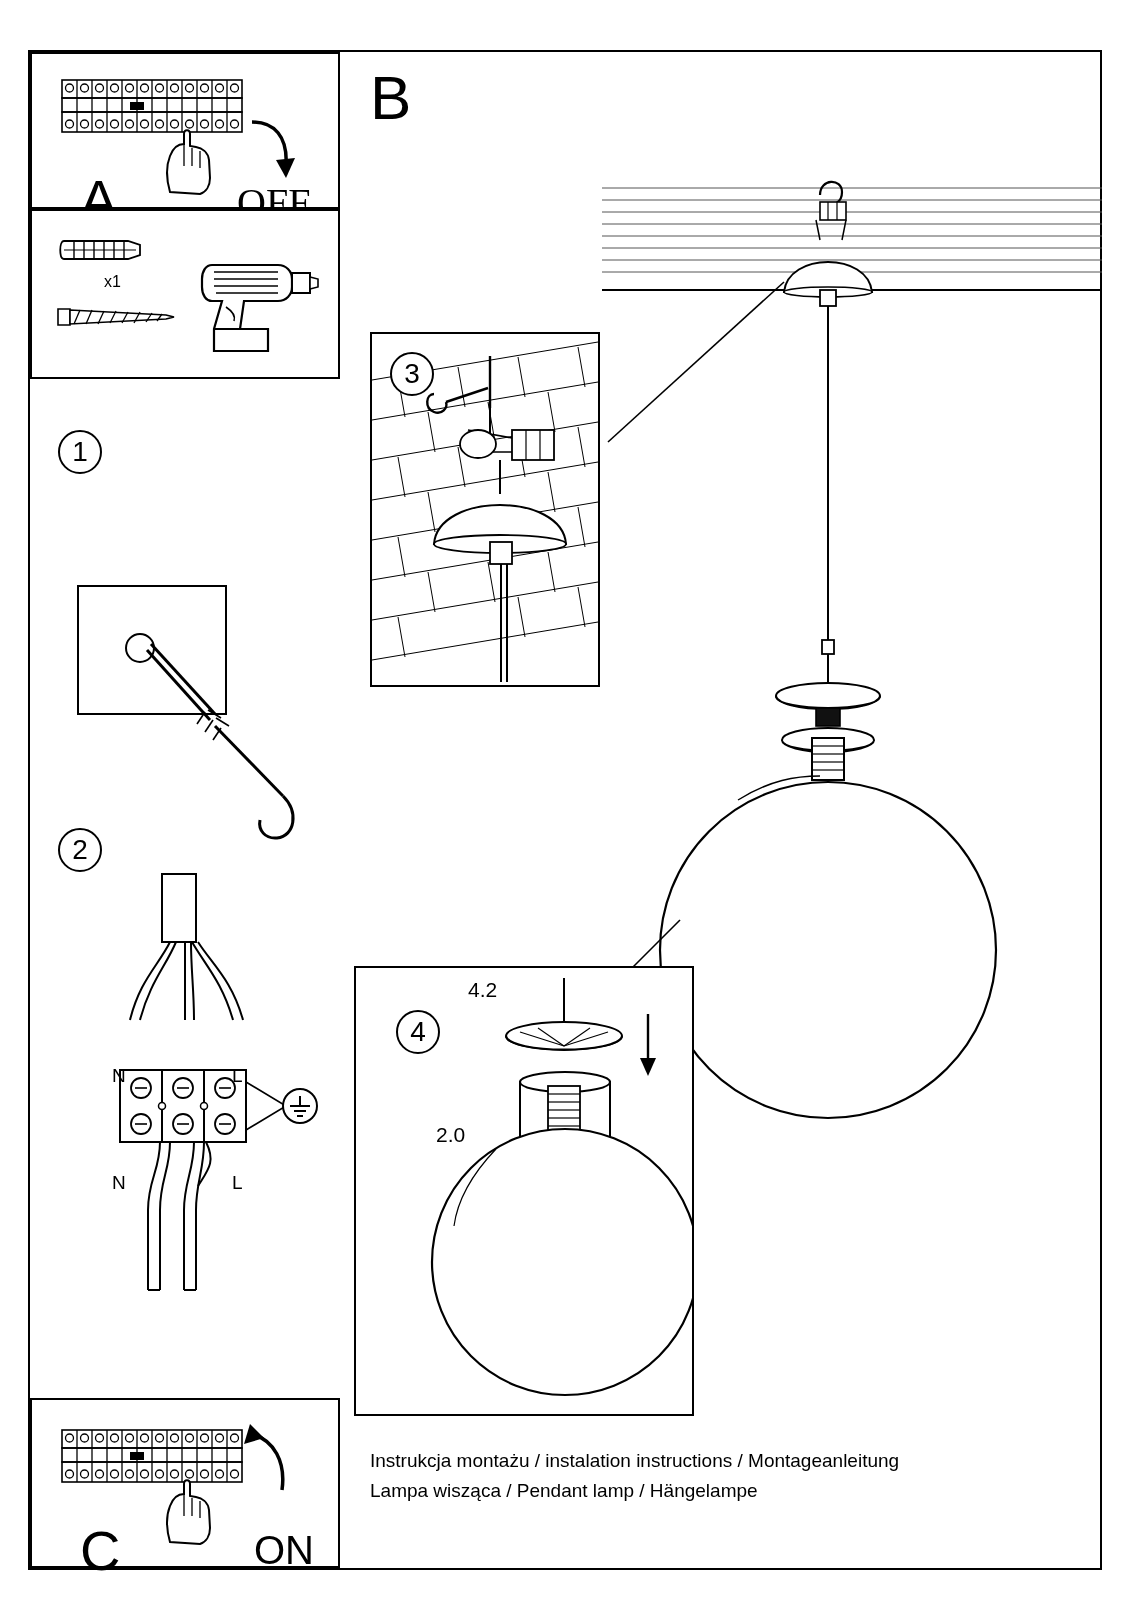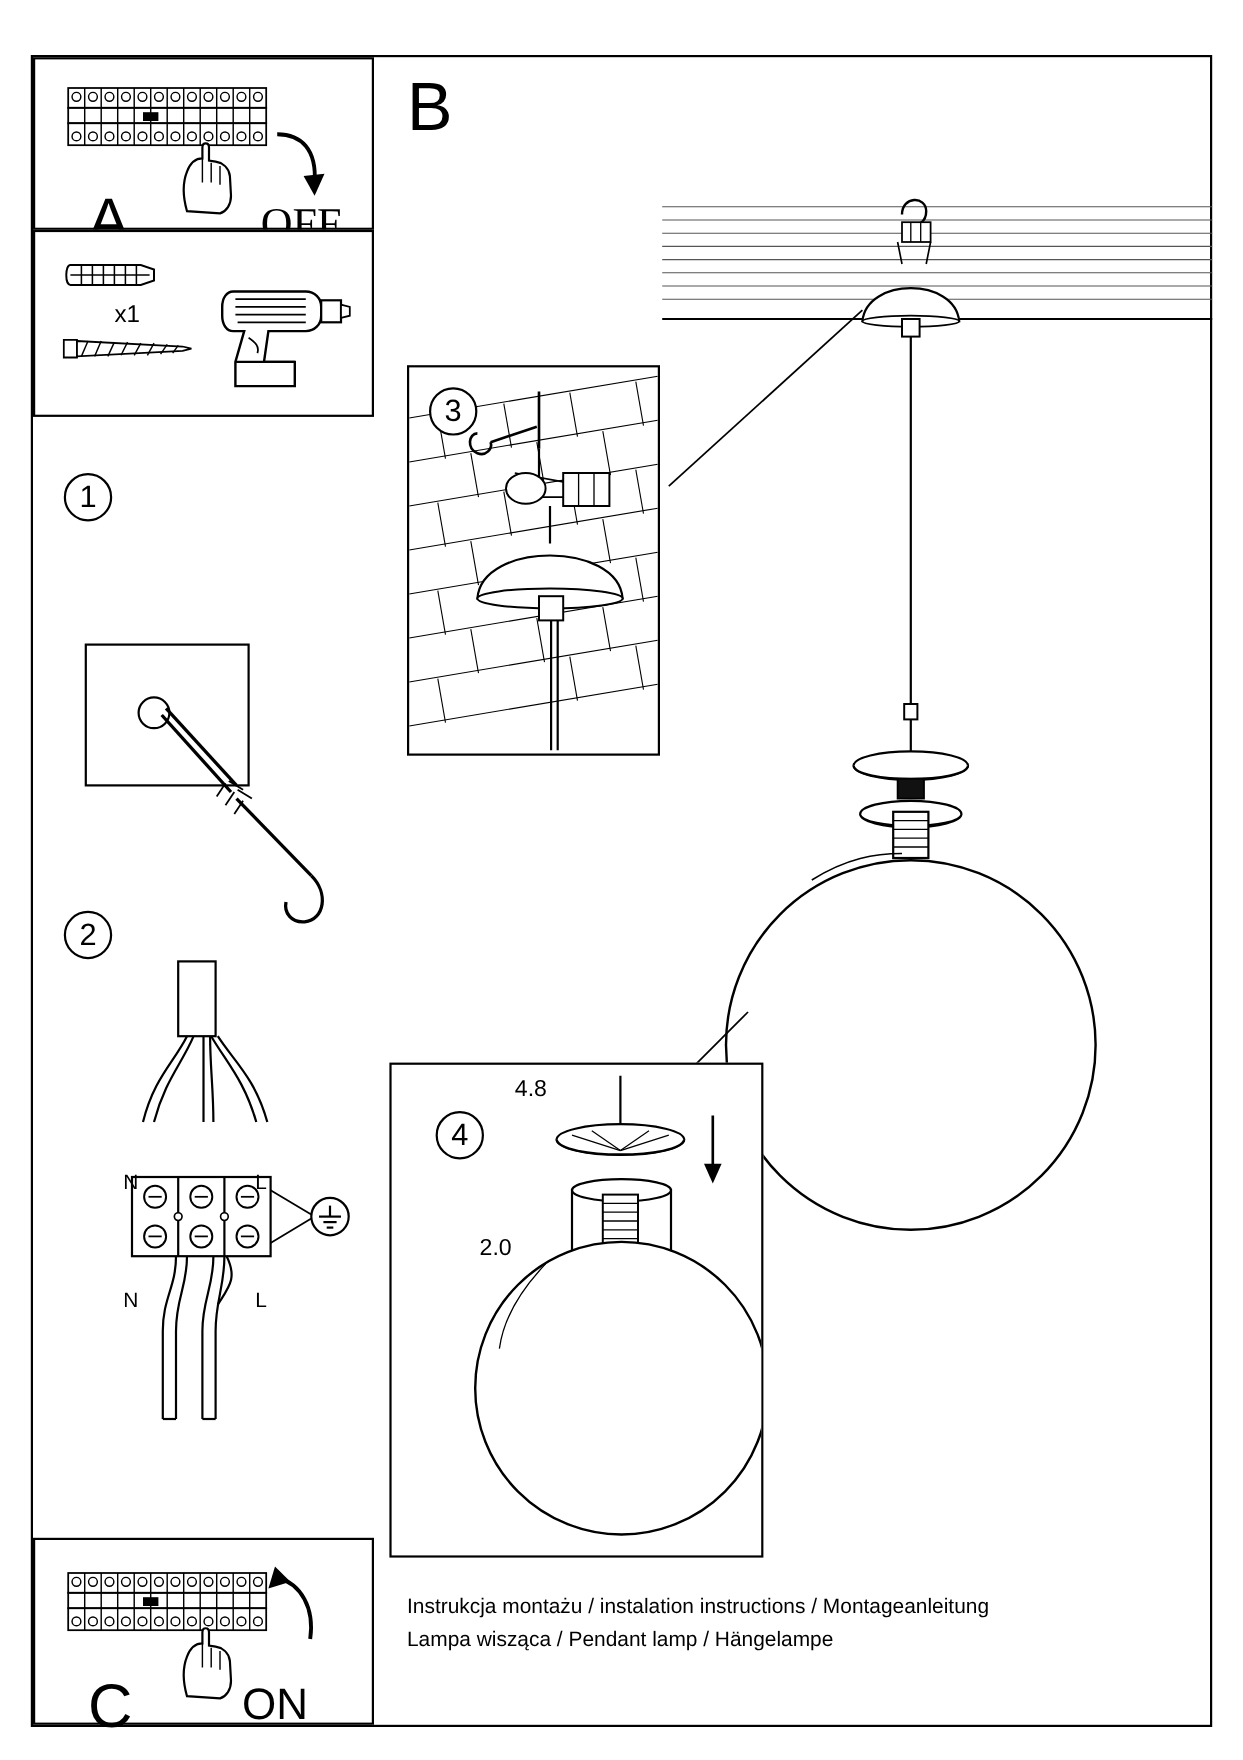--- a/index.html
+++ b/index.html
@@ -149,21 +149,21 @@
         <line x1="18" y1="12" x2="18" y2="30"></line>
           <line x1="28" y1="12" x2="28" y2="30"></line>
         <line x1="38" y1="12" x2="38" y2="30"></line>
           <line x1="48" y1="12" x2="48" y2="30"></line>
         <line x1="58" y1="12" x2="58" y2="30"></line>
           <line x1="68" y1="12" x2="68" y2="30"></line>
       </g>
       <line x1="8" y1="21" x2="80" y2="21" stroke="#000" stroke-width="1.2"></line>
     </svg>
 
-    <div class="lbl small" style="left:72px; top:62px; font-size:22px;">x1</div>
+    <div class="lbl small" style="left:72px; top:62px; font-size:16px;">x1</div>
 
     <svg class="sv" style="left:22px; top:88px;" width="130" height="36" viewBox="0 0 130 36">
       <path d="M4 10 L4 26 L16 26 L16 10 Z" fill="#fff" stroke="#000" stroke-width="1.6"></path>
       <path d="M16 11 L112 16 L120 18 L112 20 L16 25 Z" fill="#fff" stroke="#000" stroke-width="1.6"></path>
       <g stroke="#000" stroke-width="1.3">
         <line x1="26" y1="11" x2="20" y2="25"></line>
           <line x1="38" y1="11" x2="32" y2="25"></line>
         <line x1="50" y1="12" x2="44" y2="25"></line>
           <line x1="62" y1="12" x2="56" y2="24"></line>
         <line x1="74" y1="13" x2="68" y2="24"></line>
@@ -325,21 +325,21 @@
                L44 21 C50 22 56 26 57 34 L58 52 C58 60 54 66 48 68 Z" fill="#fff" stroke="#000" stroke-width="2"></path>
       <path d="M32 18 L32 40 M40 22 L40 40 M48 25 L48 42" stroke="#000" stroke-width="1.3" fill="none"></path>
     </svg>
 
     <svg class="sv" style="left:206px; top:18px;" width="60" height="80" viewBox="0 0 60 80">
       <path d="M44 72 C48 44 36 22 14 16" fill="none" stroke="#000" stroke-width="3.5"></path>
       <path d="M6 26 L12 6 L26 20 Z" fill="#000"></path>
     </svg>
 
     <div class="lbl big-letter" style="left:48px; top:1443px; position:absolute; top:118px; left:48px;">C</div>
-    <div class="lbl word" style="left:188px; top:128px;">ON</div>
+    <div class="lbl word" style="left:222px; top:128px;">ON</div>
   </div>
 
   <div class="lbl big-letter" style="left:370px; top:62px; font-size:62px;">B</div>
 
   <div class="sv" style="left:350px; top:140px;">
     <svg width="760" height="1270" viewBox="0 0 760 1270">
 
       <g stroke="#555" stroke-width="1">
         <line x1="252" y1="48" x2="752" y2="48"></line>
         <line x1="252" y1="60" x2="752" y2="60"></line>
@@ -480,20 +480,20 @@
       </g>
 
       <circle cx="179" cy="288" r="133" fill="#fff" stroke="#000" stroke-width="2.2"></circle>
       <path d="M110 175 C90 196 72 222 68 252" fill="none" stroke="#000" stroke-width="1.2"></path>
     </svg>
 
     <div class="circnum" style="left:40px; top:42px;">
       <span>4</span>
     </div>
 
-    <div class="lbl" style="left:112px; top:10px; font-size:21px;">4.8</div>
+    <div class="lbl" style="left:112px; top:10px; font-size:21px;">4.2</div>
     <div class="lbl" style="left:80px; top:155px; font-size:21px;">2.0</div>
   </div>
 
   <div class="caption" style="left:370px; top:1446px;">Instrukcja montażu / instalation instructions / Montageanleitung</div>
   <div class="caption" style="left:370px; top:1476px;">Lampa wisząca / Pendant lamp / Hängelampe</div>
 
 </div>
 
 </body></html>

